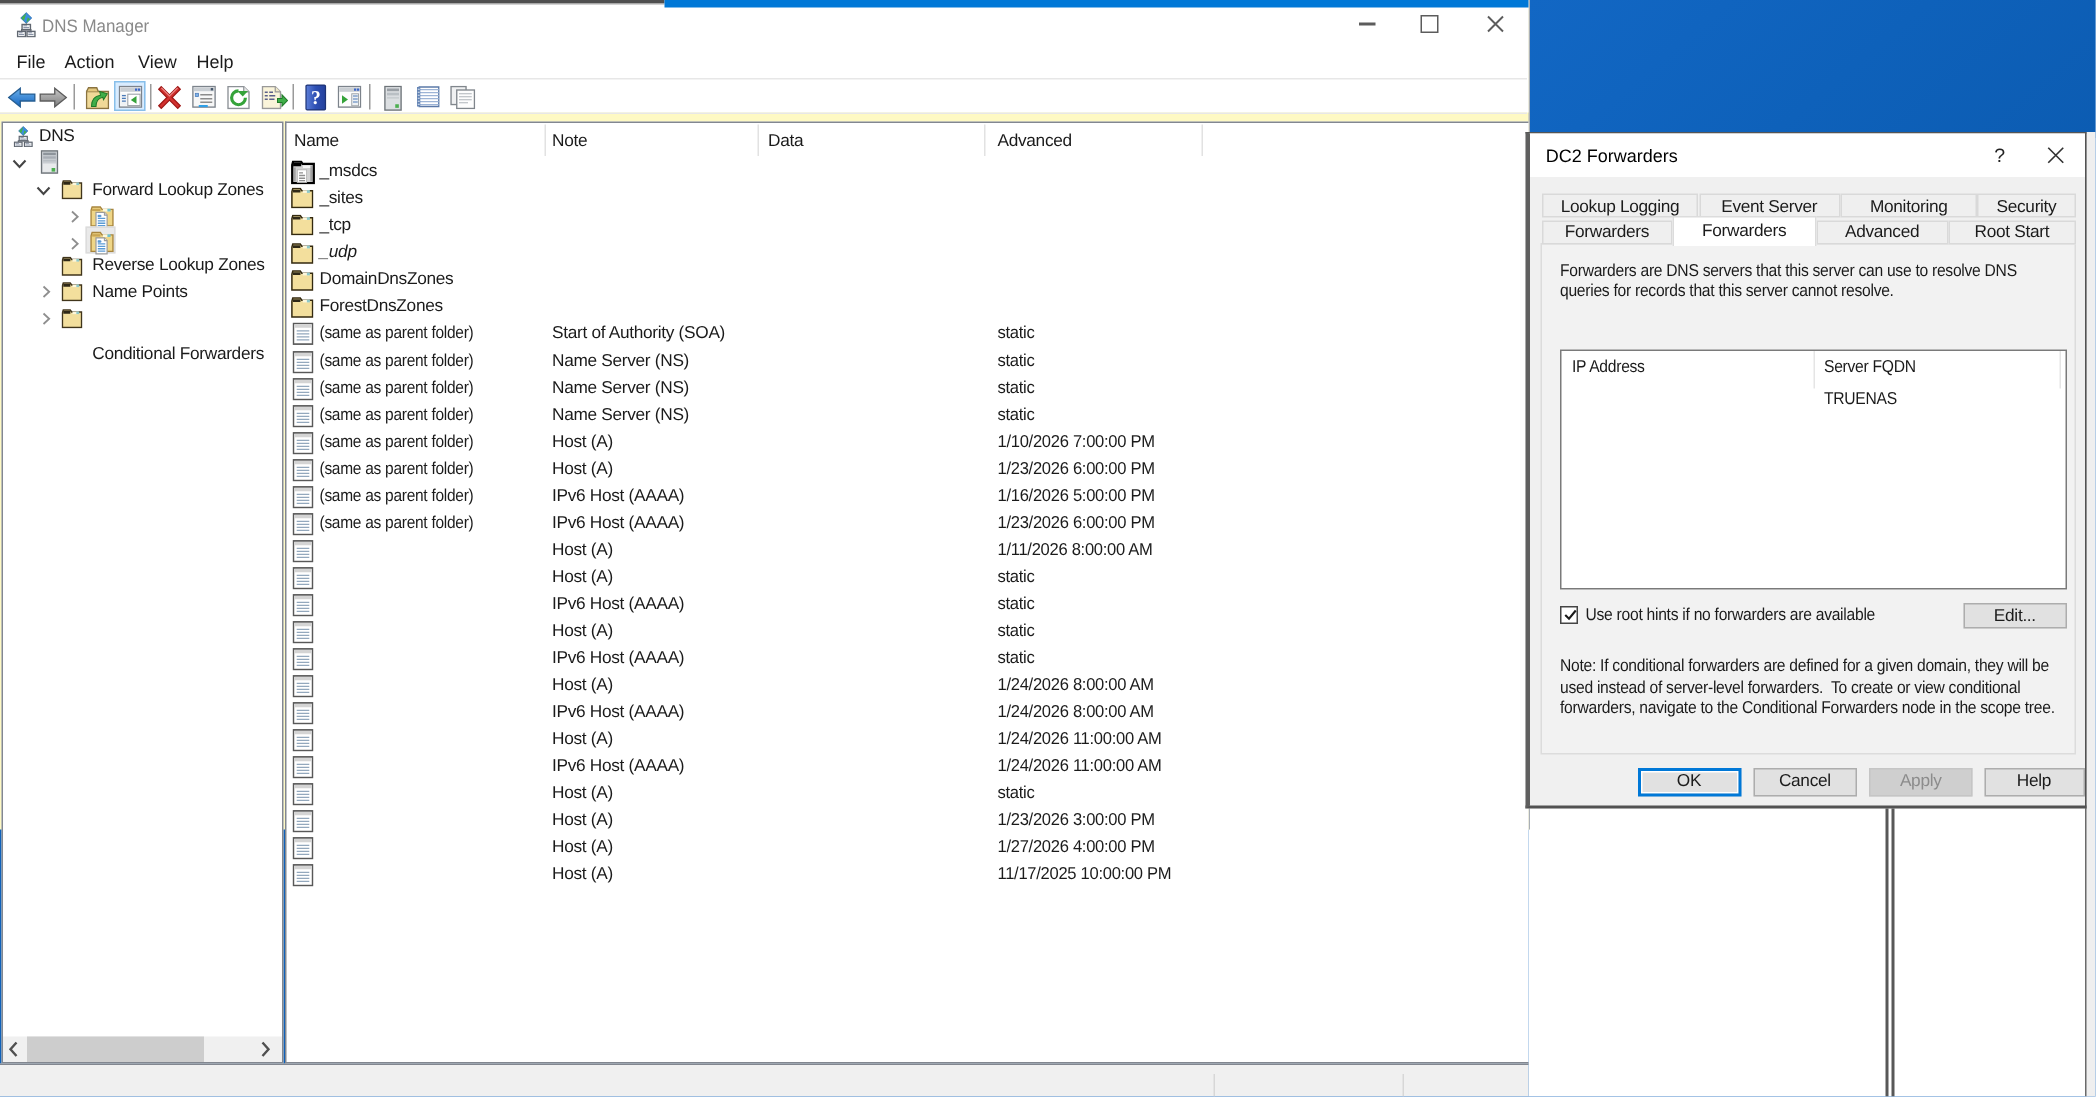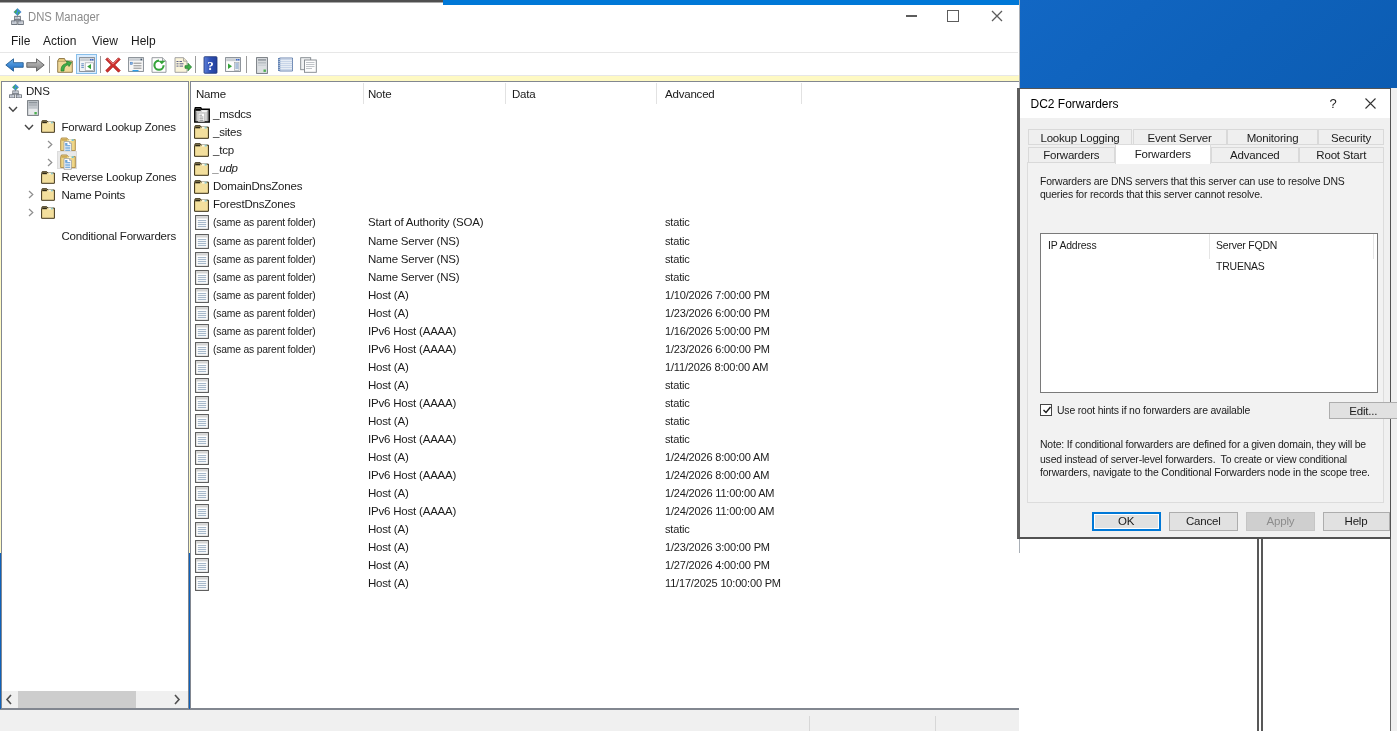--- a/index.html
+++ b/index.html
@@ -628,21 +628,21 @@
   <div class="abs" style="left:353.5px; top:144.5px; width:1px; height:25px; background:#e5e5e5;"></div>
   <div class="abs t sx" style="left:196.5px; top:171px;">TRUENAS</div>
 
   <div class="abs" style="left:20.5px; top:314.5px; width:12px; height:12px; background:#fff; border:1px solid #454545;"></div>
   <div class="abs" style="left:22px; top:315.5px;">
       <svg width="10" height="10" viewBox="0 0 10 10">
         <path d="M1.5 5 L4 7.5 L8.5 2" stroke="#1a1a1a" stroke-width="1.4" fill="none"></path>
       </svg>
     </div>
   <div class="abs t sx" style="left:37px; top:314.5px;">Use root hints if no forwarders are available</div>
-  <div class="abs t" style="left:289.5px; top:312.5px; width:68.5px; height:17.5px; line-height:17.5px; text-align:center; background:#e1e1e1; border:1px solid #adadad;margin-left:20px;">Edit...</div>
+  <div class="abs t" style="left:289.5px; top:312.5px; width:68.5px; height:17.5px; line-height:17.5px; text-align:center; background:#e1e1e1; border:1px solid #adadad;">Edit...</div>
 
   <div class="abs t sx" style="left:20.5px; top:349px;">Note: If conditional forwarders are defined for a given domain, they will be</div>
   <div class="abs t sx" style="left:20.5px; top:363.5px;">used instead of server-level forwarders.&nbsp; To create or view conditional</div>
   <div class="abs t sx" style="left:20.5px; top:377px;">forwarders, navigate to the Conditional Forwarders node in the scope tree.</div>
 
   <div class="abs t" style="left:72px; top:423px; width:69px; height:19px; line-height:15px; text-align:center; background:#e1e1e1; border:2px solid #0078d7; box-shadow:inset 0 0 0 1px #ffffff;">OK</div>
   <div class="abs t" style="left:149px; top:423px; width:69.5px; height:19px; line-height:17px; text-align:center; background:#e1e1e1; border:1px solid #adadad;">Cancel</div>
   <div class="abs t" style="left:226.5px; top:423px; width:69px; height:19px; line-height:17px; text-align:center; background:#cfcfcf; border:1px solid #c5c5c5; color:#8c8c8c;">Apply</div>
   <div class="abs t" style="left:303px; top:423px; width:67px; height:19px; line-height:17px; text-align:center; background:#e1e1e1; border:1px solid #adadad;">Help</div>
 </div>

